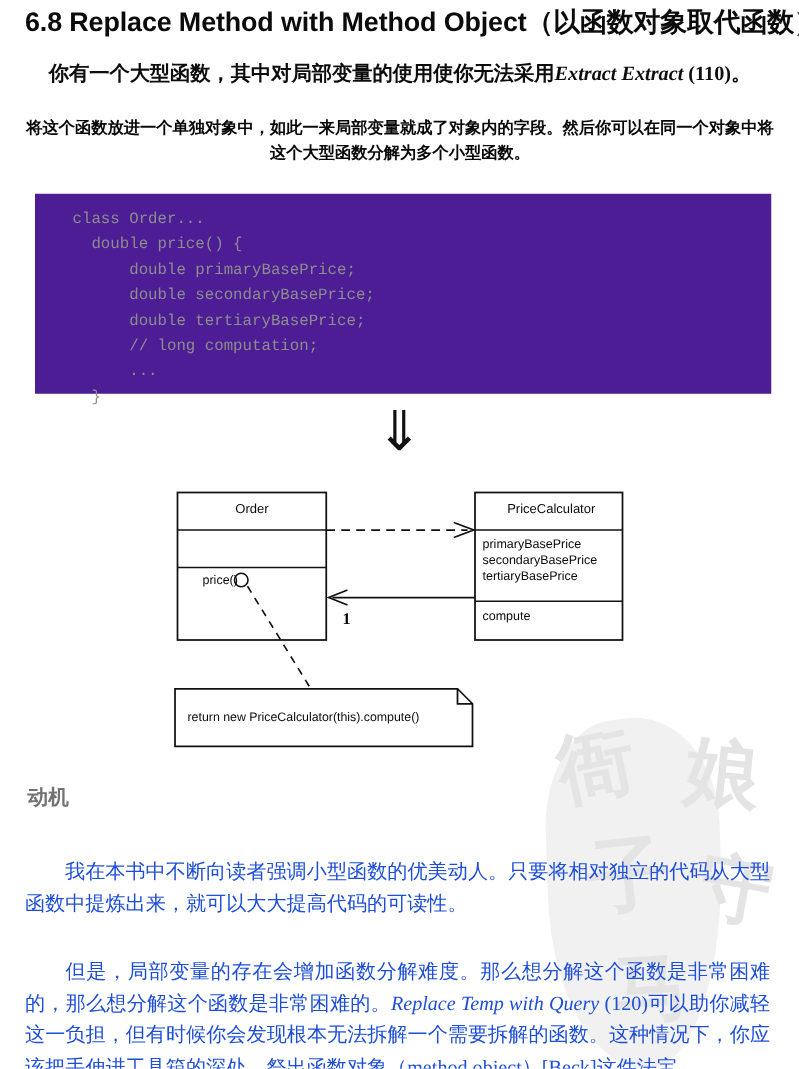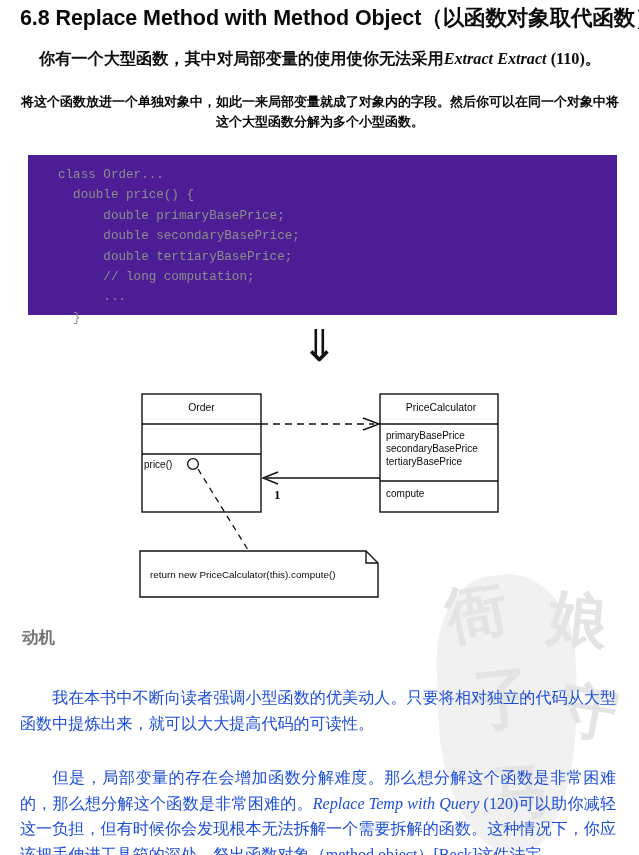--- a/index.html
+++ b/index.html
@@ -246,21 +246,21 @@
         <path d="M140,171 L366,171 L378,183 L378,217 L140,217 Z" fill="#ffffff" stroke="#111111" stroke-width="1.4"></path>
         <path d="M366,171 L366,183 L378,183" fill="none" stroke="#111111" stroke-width="1.4"></path>
       </g>
 
       
       <line x1="198" y1="89" x2="248" y2="170" stroke="#111111" stroke-width="1.3" stroke-dasharray="6,5"></line>
     </svg>
 
     <div class="uml-label cls-name" style="left:142px; top:22px; width:119px;">Order</div>
 
-    <div class="uml-label cls-member" style="left:144px; top:79px;">price()</div>
+    <div class="uml-label cls-member" style="left:162px; top:79px;">price()</div>
 
     <div class="uml-label cls-name" style="left:380px; top:22px; width:122px;">PriceCalculator</div>
 
     <div class="uml-label cls-member" style="left:386px; top:50px;">primaryBasePrice</div>
     <div class="uml-label cls-member" style="left:386px; top:63px;">secondaryBasePrice</div>
     <div class="uml-label cls-member" style="left:386px; top:76px;">tertiaryBasePrice</div>
 
     <div class="uml-label cls-member" style="left:386px; top:108px;">compute</div>
 
     <div class="uml-label mult-label" style="left:274px; top:107px;">1</div>

